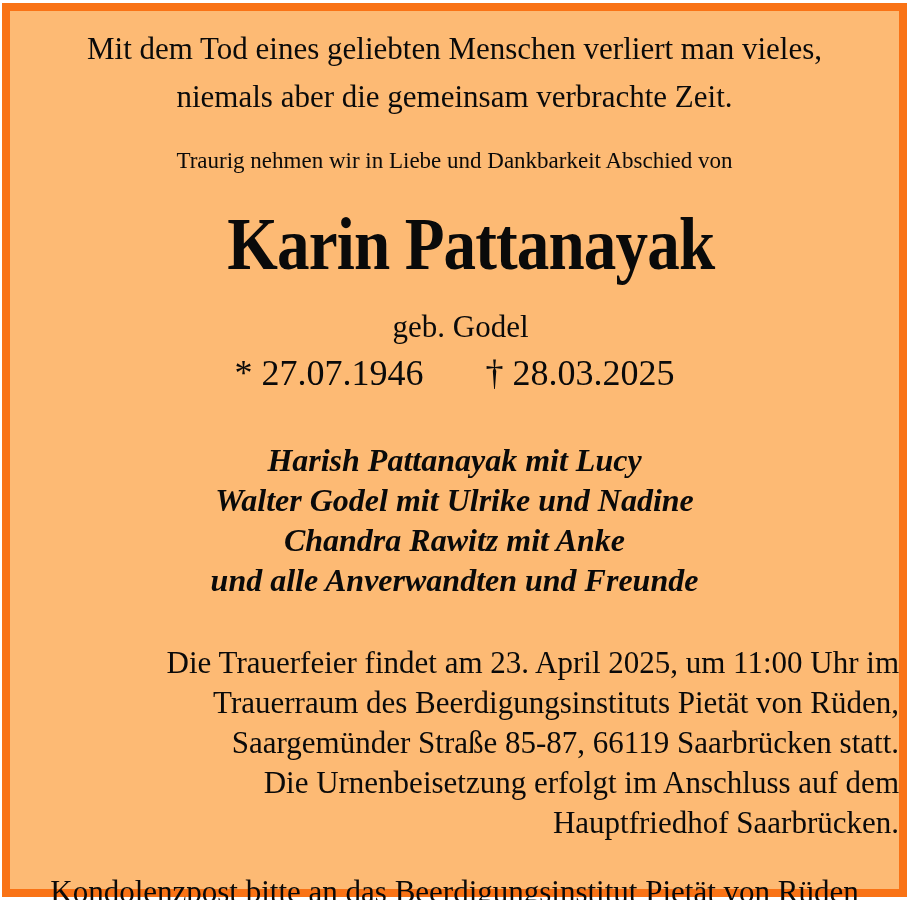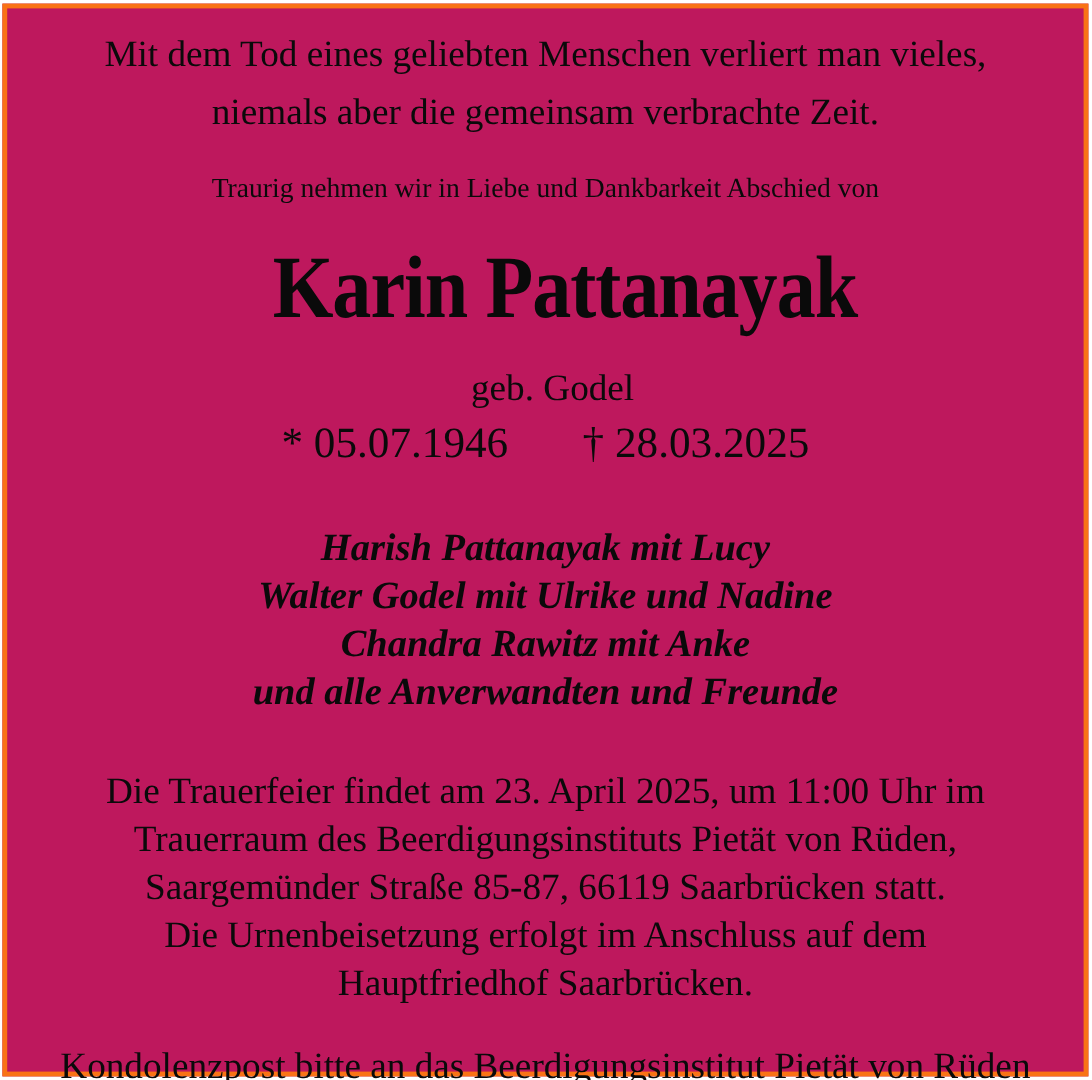--- a/index.html
+++ b/index.html
@@ -15,24 +15,24 @@
     overflow: hidden;
     font-family: "Liberation Serif", "DejaVu Serif", serif;
     color: #0a0a0a;
   }
   .sheet {
     position: absolute;
     left: 2px;
     top: 3px;
     right: 3px;
     bottom: 3px;
-    border: 4px solid #f97316;
+    border: 8px solid #f97316;
     box-sizing: border-box;
     text-align: center;
-    background: #be185d;
+    background: #fdba74;
   }
   .epigraph {
     margin-top: 14px;
     font-size: 31px;
     line-height: 48px;
   }
   .intro {
     margin-top: 16px;
     font-size: 23px;
     line-height: 48px;
@@ -71,20 +71,21 @@
     margin-top: 45px;
     font-size: 32px;
     line-height: 40px;
     font-style: italic;
     font-weight: bold;
   }
   .service {
     margin-top: 43px;
     font-size: 31px;
     line-height: 40px;
+    text-align: right;
   }
   .condolence {
     margin-top: 29px;
     font-size: 31px;
     line-height: 40px;
   }
 </style>
 </head>
 <body>
 
@@ -98,21 +99,21 @@
 
     <div class="intro">Traurig nehmen wir in Liebe und Dankbarkeit Abschied von</div>
 
     <div class="name-line">
       <span class="name">Karin Pattanayak</span>
     </div>
 
     <div class="maiden">geb. Godel</div>
 
     <div class="dates">
-      <span>* 05.07.1946</span><span class="gap"></span><span>† 28.03.2025</span>
+      <span>* 27.07.1946</span><span class="gap"></span><span>† 28.03.2025</span>
     </div>
 
     <div class="family">
       <div>Harish Pattanayak mit Lucy</div>
       <div>Walter Godel mit Ulrike und Nadine</div>
       <div>Chandra Rawitz mit Anke</div>
       <div>und alle Anverwandten und Freunde</div>
     </div>
 
     <div class="service">

